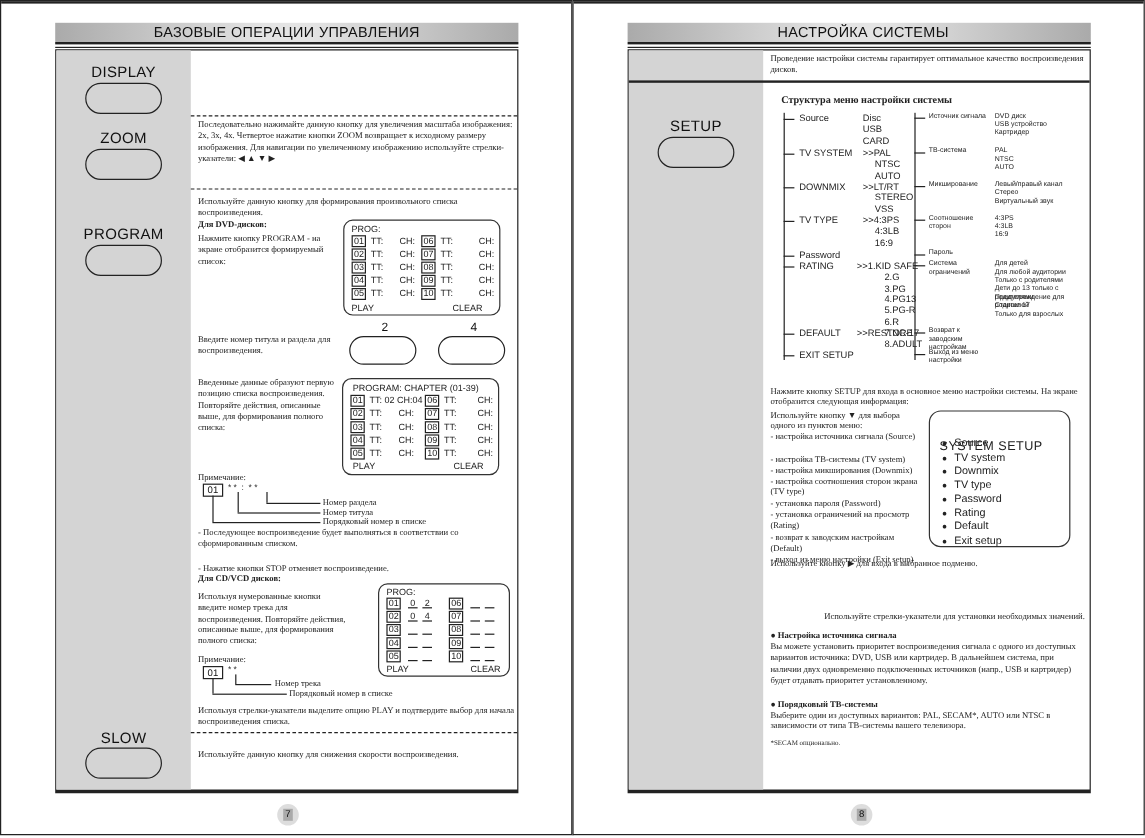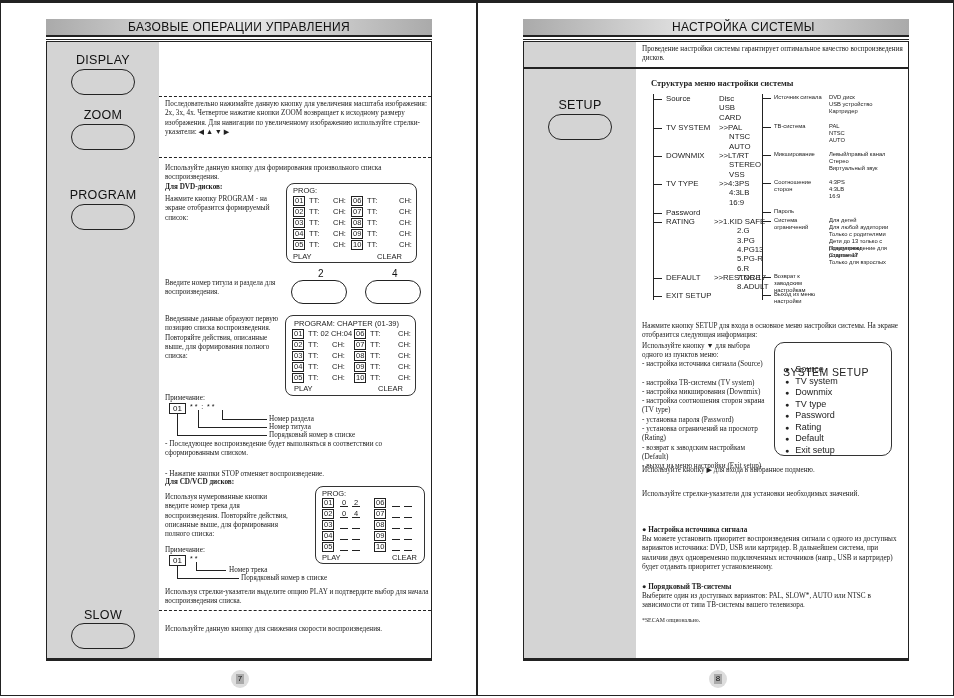--- a/index.html
+++ b/index.html
@@ -229,21 +229,21 @@
   </div>
 
   <div class="pg" style="left:230px;">
       <span>7</span>
     </div>
 </div>
 
 <div class="page right">
   <div class="outer-top"></div>
   <div class="hdr">
-      <span style="position:absolute;left:125px;margin-left:24px;">НАСТРОЙКА СИСТЕМЫ</span>
+      <span style="position:absolute;left:125px;">НАСТРОЙКА СИСТЕМЫ</span>
     </div>
   <div class="hdr-line"></div>
 
   <div class="box" style="top:40px;height:620px;">
     <div class="gray"></div>
     <div class="txt" style="left:118px;top:3px;width:262px;">Проведение настройки системы гарантирует оптимальное качество воспроизведения дисков.</div>
     <div class="solid" style="top:25px;"></div>
 
     <div class="btn-label" style="top:56px;">SETUP</div>
     <div class="btn-oval" style="top:72px;"></div>
@@ -351,24 +351,24 @@
           <div class="ss-item" style="top:43px;">Downmix</div>
           <div class="ss-item" style="top:54.5px;">TV type</div>
           <div class="ss-item" style="top:66px;">Password</div>
           <div class="ss-item" style="top:77.5px;">Rating</div>
           <div class="ss-item" style="top:89px;">Default</div>
           <div class="ss-item" style="top:100.5px;">Exit setup</div>
         </div>
     </div>
 
     <div class="txt" style="left:118px;top:424px;width:262px;">Используйте кнопку ▶ для входа в выбранное подменю.</div>
-    <div class="txt" style="left:118px;top:448px;width:262px;">Используйте стрелки-указатели для установки необходимых значений.</div>
+    <div class="txt" style="left:118px;top:468px;width:262px;text-align:right;">Используйте стрелки-указатели для установки необходимых значений.</div>
     <div class="txt b" style="left:118px;top:484px;">● Настройка источника сигнала</div>
     <div class="txt" style="left:118px;top:493px;width:262px;">Вы можете установить приоритет воспроизведения сигнала с одного из доступных вариантов источника: DVD, USB или картридер. В дальнейшем система, при наличии двух одновременно подключенных источников (напр., USB и картридер) будет отдавать приоритет установленному.</div>
     <div class="txt b" style="left:118px;top:541px;">● Порядковый ТВ-системы</div>
-    <div class="txt" style="left:118px;top:550px;width:262px;">Выберите один из доступных вариантов: PAL, SLOW*, AUTO или NTSC в зависимости от типа ТВ-системы вашего телевизора.</div>
+    <div class="txt" style="left:118px;top:550px;width:262px;">Выберите один из доступных вариантов: PAL, SECAM*, AUTO или NTSC в зависимости от типа ТВ-системы вашего телевизора.</div>
     <div class="txt" style="left:118px;top:574px;font-size:5.8px;">*SECAM опционально.</div>
   </div>
 
   <div class="pg" style="left:231px;">
       <span>8</span>
     </div>
 </div>
 
 </body></html>

